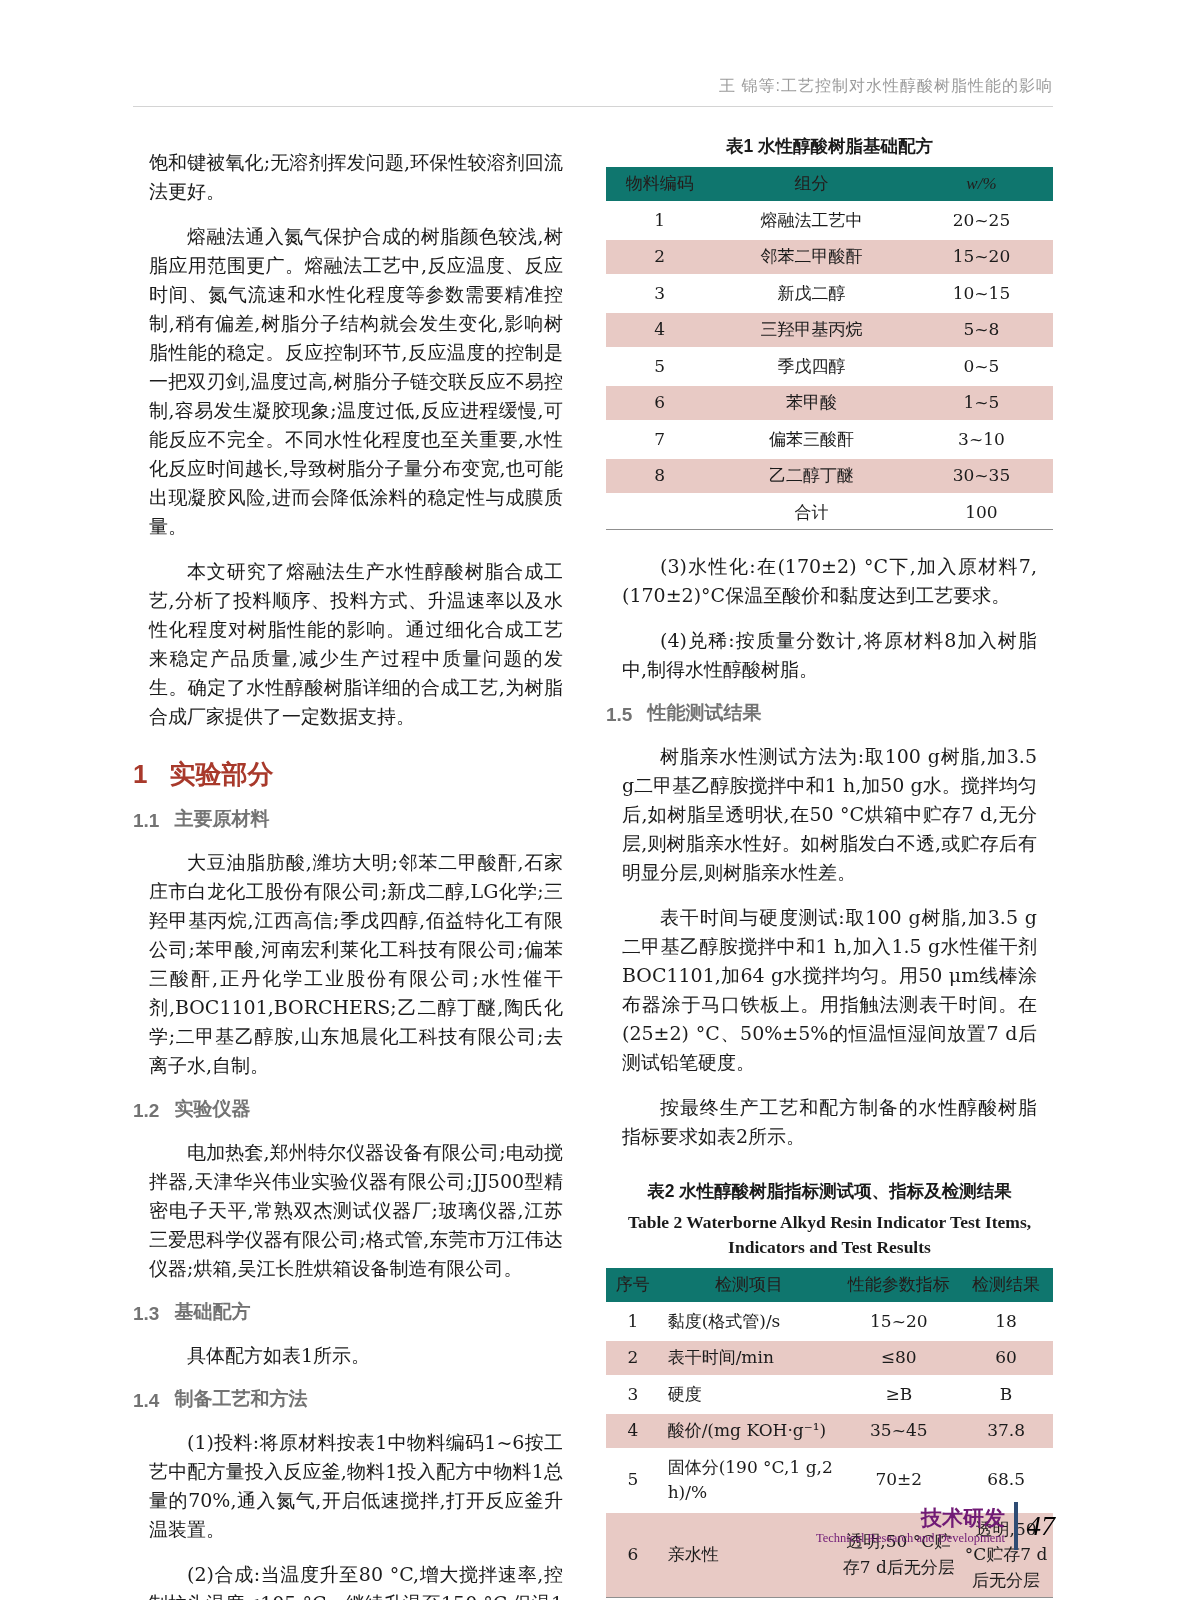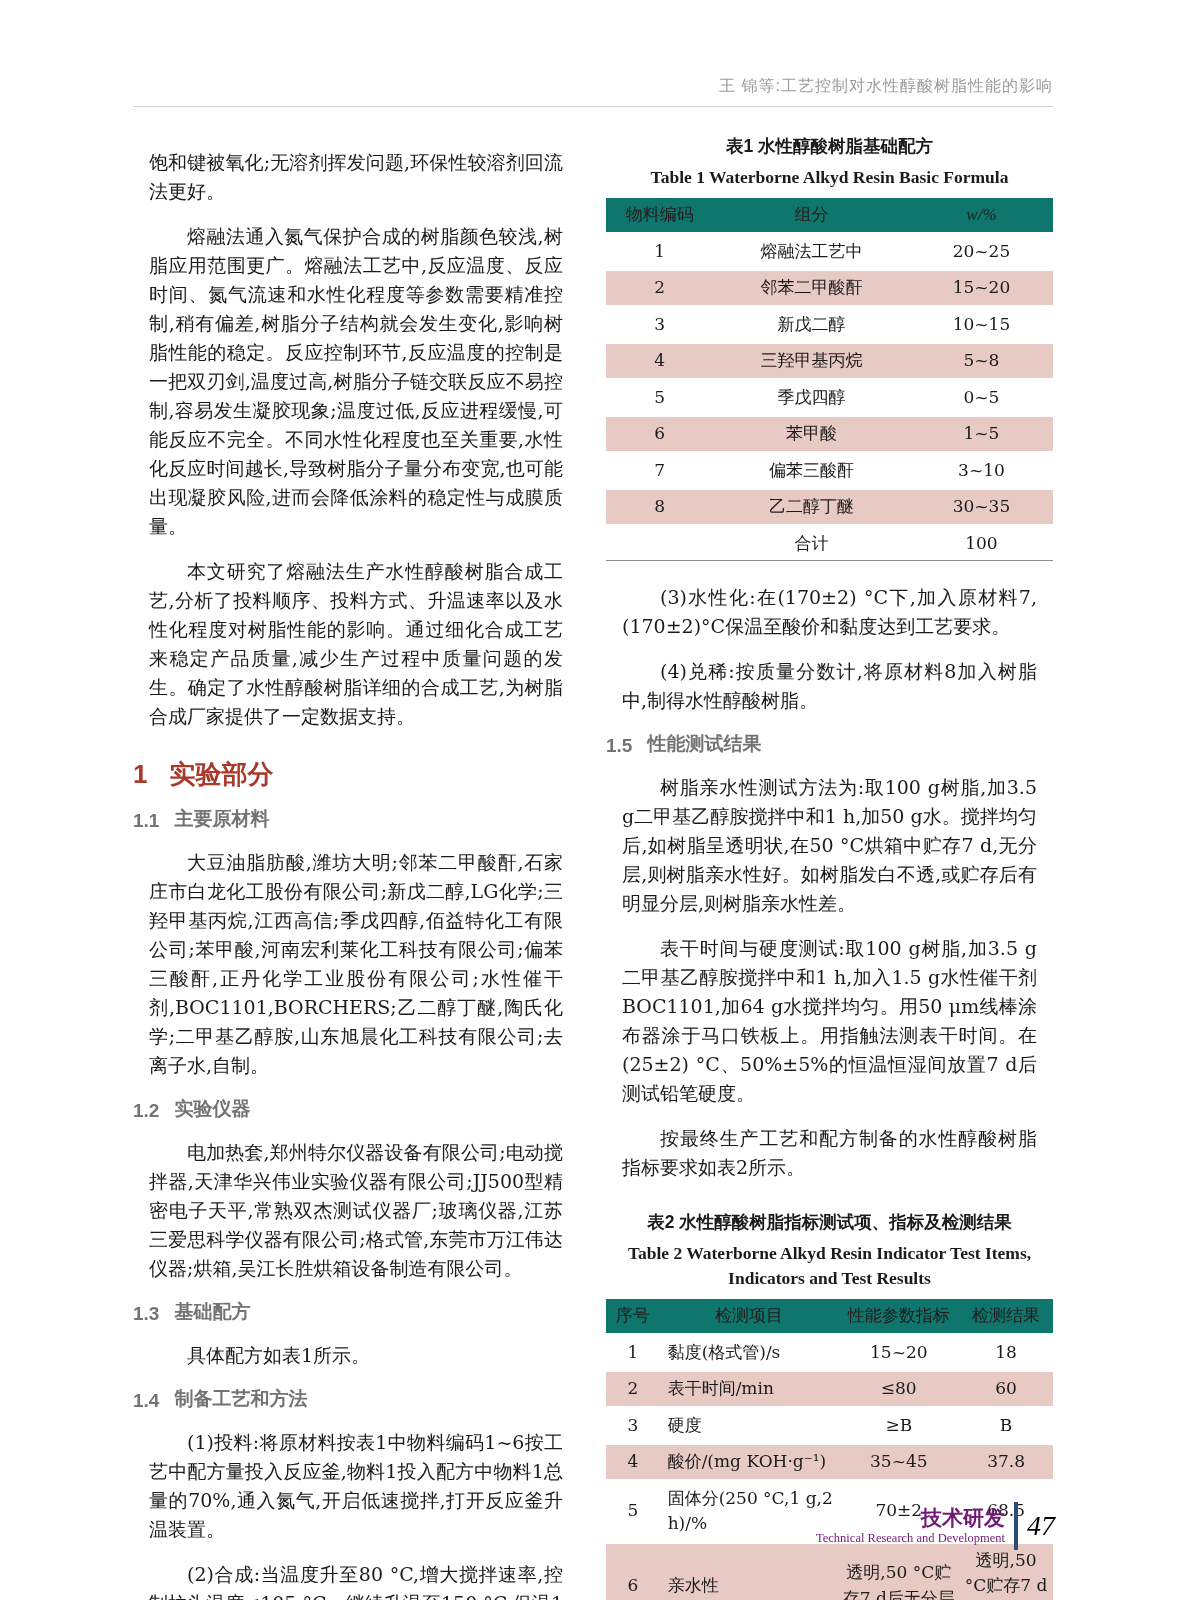--- a/index.html
+++ b/index.html
@@ -98,21 +98,20 @@
         <span class="h-title">制备工艺和方法</span>
       </div>
       <p class="body indent">(1)投料:将原材料按表1中物料编码1~6按工艺中配方量投入反应釜,物料1投入配方中物料1总量的70%,通入氮气,开启低速搅拌,打开反应釜升温装置。</p>
       <p class="body indent">(2)合成:当温度升至80 °C,增大搅拌速率,控制柱头温度≤105 °C。继续升温至150 °C,保温1 h,后继续升温,每升温20 °C,在该温度下保温1 h,升温至230 °C保温,直至酸价低于20 mg KOH/g,加入配方中剩余30%物料1继续反应,酸价降至工艺要求后,冷却降温至(170±2)°C。</p>
     </div>
 
     <div class="col-right">
 
       <div class="tbl-wrap1">
         <div class="cap-cn">表1  水性醇酸树脂基础配方</div>
-        <div class="cap-en cap-gap">Table 1  Waterborne Alkyd Resin Basic Formula</div>
         <table class="tbl tbl1">
           <colgroup>
               <col style="width:24%">
               <col style="width:44%">
               <col style="width:32%">
             </colgroup>
           <thead>
               <tr>
                 <th>物料编码</th>
                 <th>组分</th>
@@ -219,21 +218,21 @@
                 <td>B</td>
               </tr>
               <tr>
                 <td>4</td>
                 <td>酸价/(mg KOH·g⁻¹)</td>
                 <td>35~45</td>
                 <td>37.8</td>
               </tr>
               <tr>
                 <td>5</td>
-                <td>固体分(250 °C,1 g,2 h)/%</td>
+                <td>固体分(190 °C,1 g,2 h)/%</td>
                 <td>70±2</td>
                 <td>68.5</td>
               </tr>
               <tr>
                 <td>6</td>
                 <td>亲水性</td>
                 <td>透明,50 °C贮存7 d后无分层</td>
                 <td>透明,50 °C贮存7 d后无分层</td>
               </tr>
             </tbody>

